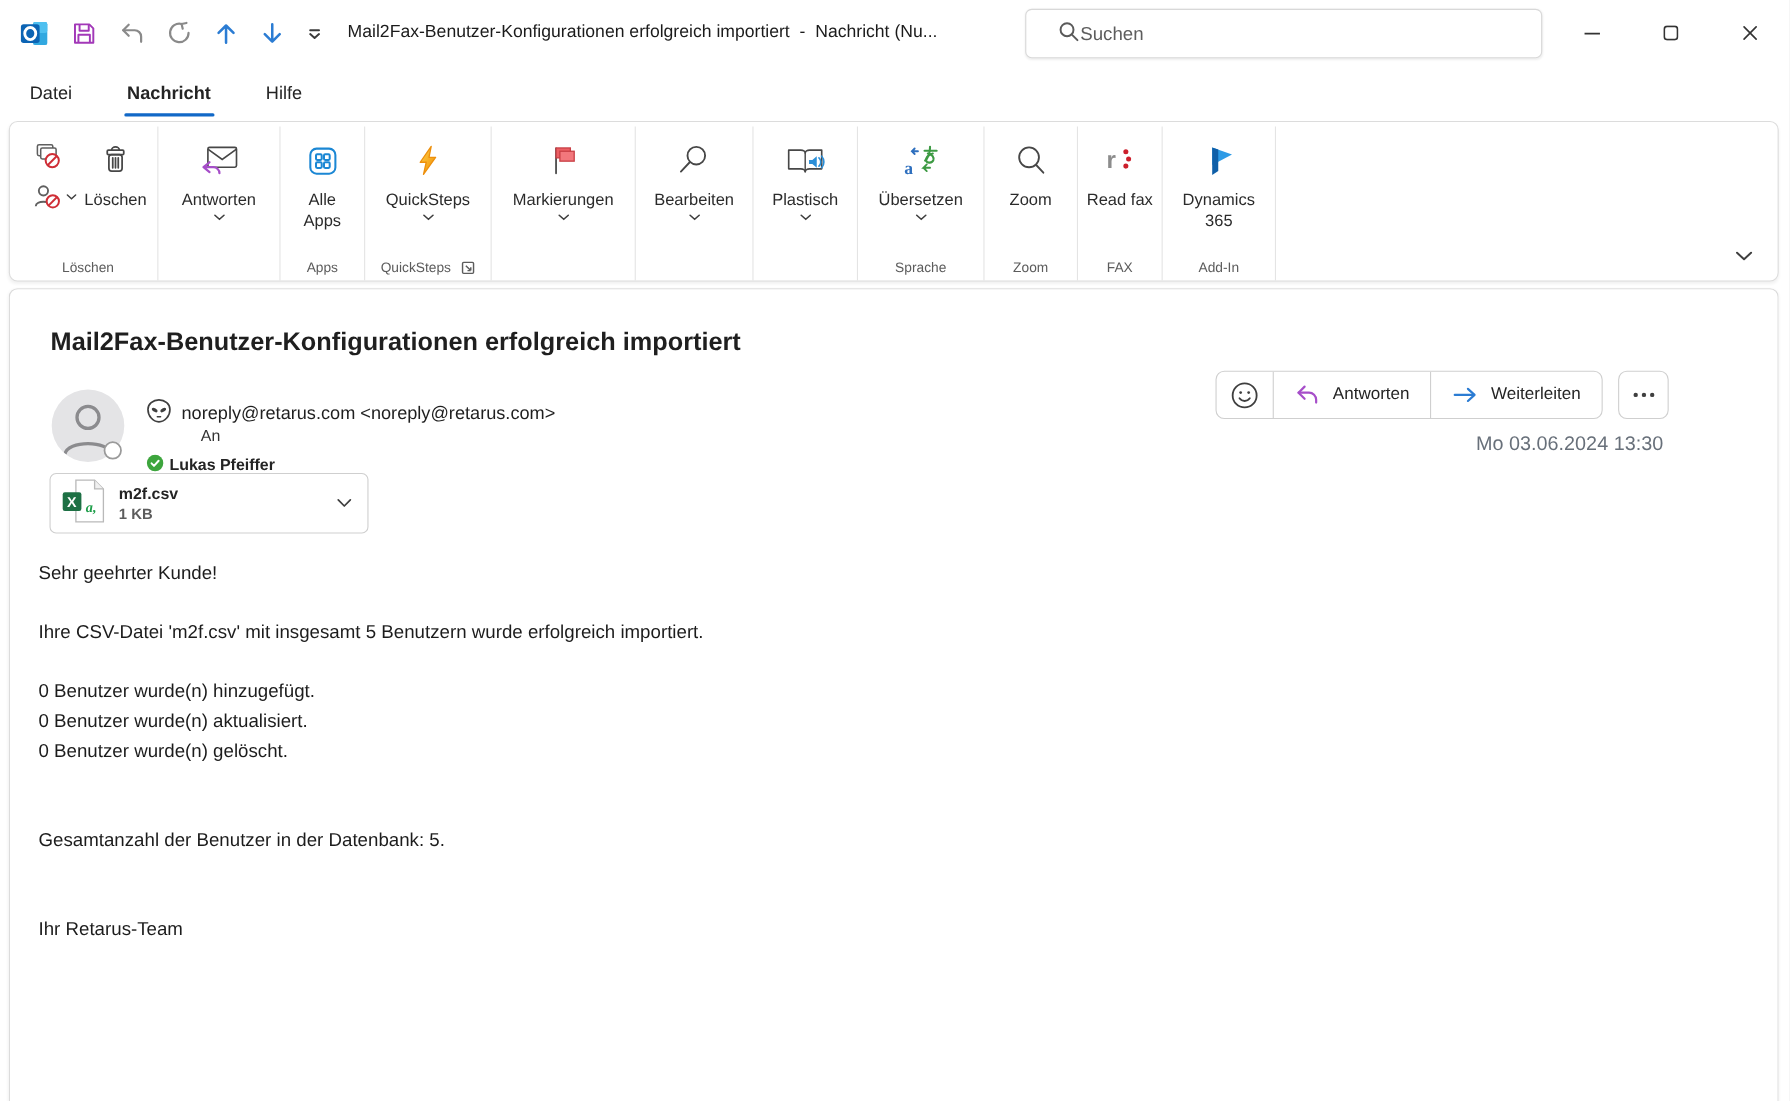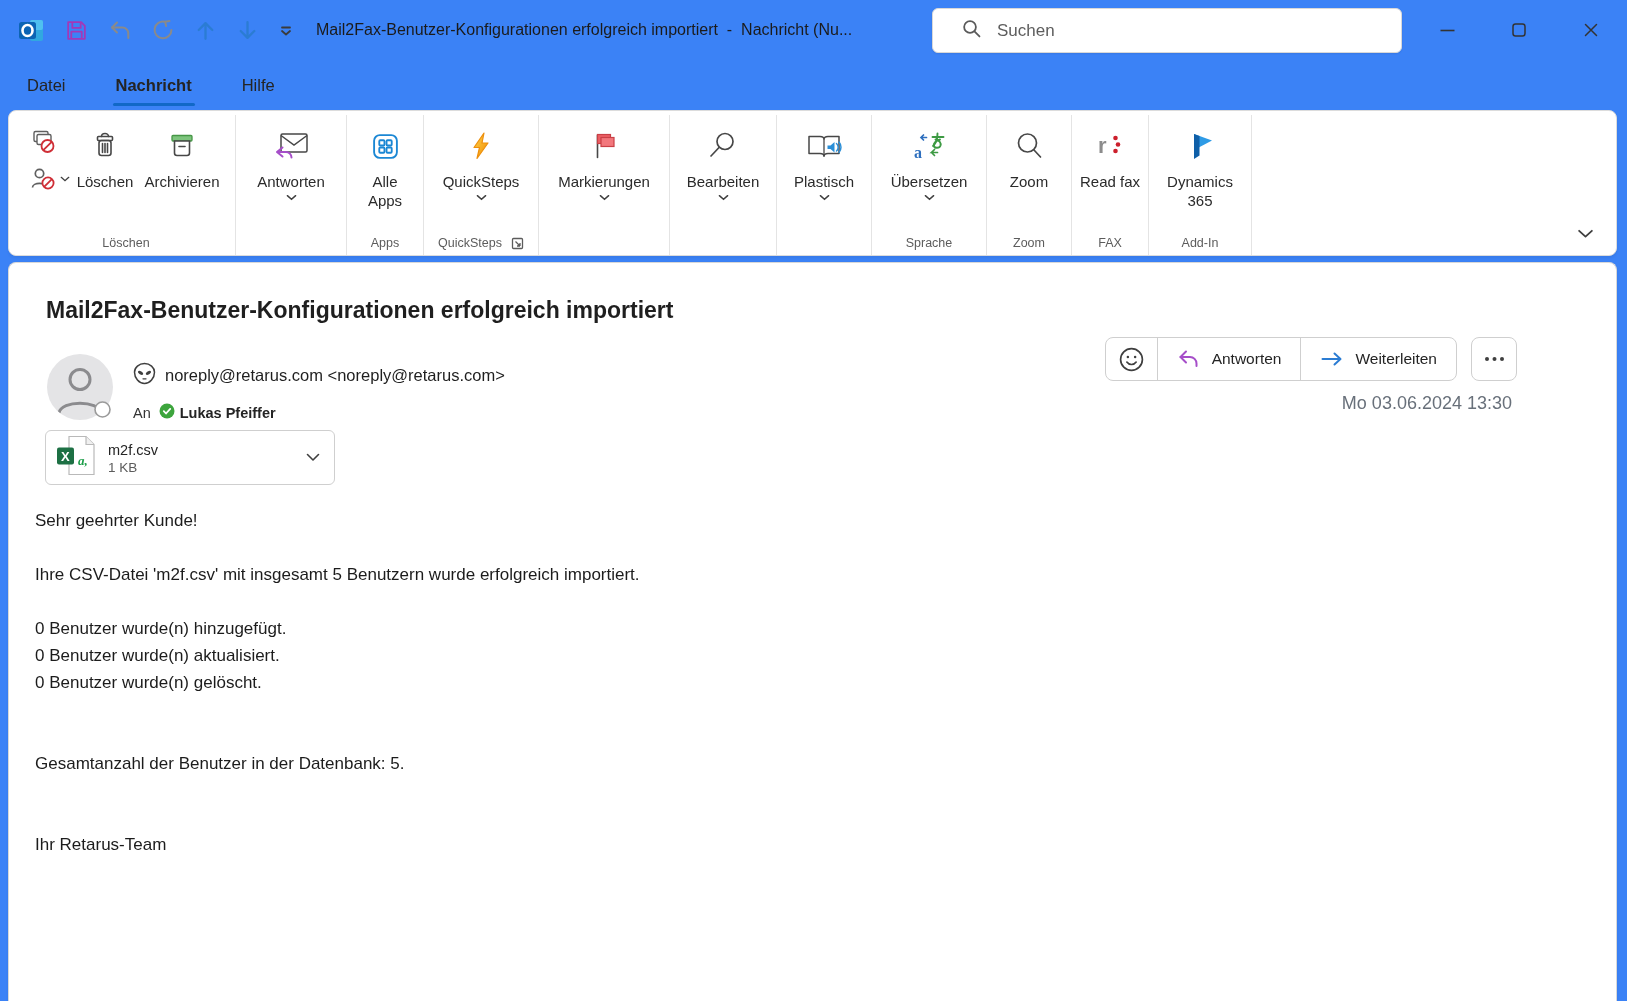--- a/index.html
+++ b/index.html
@@ -1,28 +1,28 @@
 <!DOCTYPE html>
 <html><head>
 <meta charset="utf-8">
 <style>
   * { margin:0; padding:0; box-sizing:border-box; }
   html,body { background:#ededed; }
   body { font-family:"Liberation Sans", sans-serif; color:#242424; }
-  .window { position:relative; width:1627px; height:1001px; background:#3b82f6; overflow:hidden;padding-left:32px; }
+  .window { position:relative; width:1627px; height:1001px; background:#ffffff; overflow:hidden;padding-left:32px; }
 
   
   .titlebar { position:absolute; top:0; left:0; right:0; height:60px; }
   .qat { position:absolute; left:18px; top:0; height:60px; display:flex; align-items:center; gap:19px; }
   .qat .qbtn { display:flex; align-items:center; justify-content:center; }
   .win-title { position:absolute; left:316px; top:0; height:60px; display:flex; align-items:center;
                font-size:16px; color:#1b1b1b; white-space:pre; }
   .searchbox { position:absolute; left:932px; top:8px; width:470px; height:45px; background:#fff;
                border:1px solid #d8d8d8; border-radius:6px; box-shadow:0 1px 2px rgba(0,0,0,.07);
-               display:flex; align-items:center; padding-left:28px; gap:15px; color:#5d5d5d; font-size:17px; }
+               display:flex; align-items:center; padding-left:28px; color:#5d5d5d; font-size:17px; }
   .win-controls { position:absolute; right:0; top:0; height:60px; display:flex; }
   .wc { width:72px; height:60px; display:flex; align-items:center; justify-content:center; }
 
   
   .menubar { position:absolute; top:60px; left:0; height:50px; display:flex; align-items:stretch;
              padding-left:24px; gap:44px; font-size:16.5px; color:#242424; }
   .menu-tab { position:relative; display:flex; align-items:center; padding:0 3px; cursor:default; }
   .menu-tab.active { font-weight:700; }
   .menu-tab.active::after { content:""; position:absolute; left:0; right:0; bottom:4px; height:3px;
                             border-radius:2px; background:#1168c7; }
@@ -45,37 +45,37 @@
   .rfill { flex:1; border-right:none !important; }
 
   
   .content { position:absolute; left:8px; right:10px; top:262px; bottom:0; background:#fff;
              border:1px solid #d8d8d8; border-bottom:none; border-radius:8px 8px 0 0;
              box-shadow:0 1px 3px rgba(0,0,0,.06); }
   .subject { position:absolute; left:37px; top:34px; font-size:23px; font-weight:600; color:#1f1f1f; }
   .avatar { position:absolute; left:37px; top:90px; width:68px; height:68px; }
   .sender-line { position:absolute; left:124px; top:99px; display:flex; align-items:center; gap:9px;
                  font-size:16.5px; color:#1f1f1f; }
-  .to-line { position:absolute; left:124px; top:140px; display:flex; align-items:center; gap:8px;
-             font-size:14.5px; color:#333; }
+  .to-line { position:absolute; left:124px; top:126px; display:flex; align-items:center; gap:8px;
+             font-size:14.5px; color:#333;flex-direction:column; }
   .to-name { display:flex; align-items:center; gap:5px; font-weight:600; color:#242424; }
   .actions { position:absolute; top:74px; right:99px; display:flex; gap:14px; align-items:center; }
   .btn-group { display:flex; align-items:stretch; border:1px solid #cfcfcf; border-radius:8px;
                background:#fff; height:44px; overflow:hidden; }
   .abtn { display:flex; align-items:center; gap:11px; padding:0 19px; font-size:15.5px; color:#242424;
           border-left:1px solid #cfcfcf; cursor:default; }
   .abtn:first-child { border-left:none; }
   .smiley-btn { padding:0 12px; }
   .more-btn { border:1px solid #cfcfcf; border-radius:8px; height:44px; width:46px; display:flex;
               align-items:center; justify-content:center; background:#fff; }
   .date { position:absolute; top:130px; right:104px; font-size:18px; color:#68707a; }
   .attachment { position:absolute; left:36px; top:167px; width:290px; height:55px; background:#fff;
                 border:1px solid #cfcfcf; border-radius:6px; display:flex; align-items:center;
                 padding:0 14px 0 9px; gap:11px; }
-  .att-info { flex:1; display:flex; flex-direction:column; line-height:18px; padding-top:2px; }
+  .att-info { flex:1; display:flex; flex-direction:column; line-height:18px; padding-top:2px;font-weight:bold; }
   .att-name { font-size:14.5px; color:#242424; }
   .att-size { font-size:13.5px; color:#5c5c5c; }
   .mail-body { position:absolute; left:26px; top:244px; right:60px; font-size:17px; line-height:27px;
                color:#1c1c1c; }
   .mail-body p { min-height:27px; }
 </style>
 </head>
 <body>
 
 <div class="window">
@@ -195,30 +195,20 @@
       <div class="rbtn" style="width:62px">
         <span class="ricon">
           <svg width="30" height="30" viewBox="0 0 30 30" fill="none" stroke="#474747" stroke-width="1.6" stroke-linecap="round" stroke-linejoin="round">
             <path d="M11.5 5.5 a3.5 3 0 0 1 7 0"></path>
             <rect x="7.5" y="5.5" width="15" height="4" rx="1"></rect>
             <rect x="9" y="9.5" width="12" height="15" rx="2.5"></rect>
             <path d="M12.5 12.5 v9 M15 12.5 v9 M17.5 12.5 v9"></path>
           </svg>
         </span>
         <span class="rlabel">Löschen</span>
-      </div>
-      <div class="rbtn" style="width:92px">
-        <span class="ricon">
-          <svg width="30" height="30" viewBox="0 0 30 30">
-            <rect x="5" y="4.5" width="20" height="5.5" rx="1" fill="#7dc47d" stroke="#469646" stroke-width="1.3"></rect>
-            <path d="M7.5 10 h15 V22 a2.5 2.5 0 0 1 -2.5 2.5 h-10 A2.5 2.5 0 0 1 7.5 22 Z" fill="#fff" stroke="#474747" stroke-width="1.6"></path>
-            <path d="M12 15.5 h6" stroke="#474747" stroke-width="1.6" stroke-linecap="round"></path>
-          </svg>
-        </span>
-        <span class="rlabel">Archivieren</span>
       </div>
       <div class="rgroup-label">
         <span>Löschen</span>
       </div>
     </div>
 
     <div class="rgroup">
       <div class="rbtn" style="width:96px">
         <span class="ricon">
           <svg width="37" height="31" viewBox="0 0 37 31">

